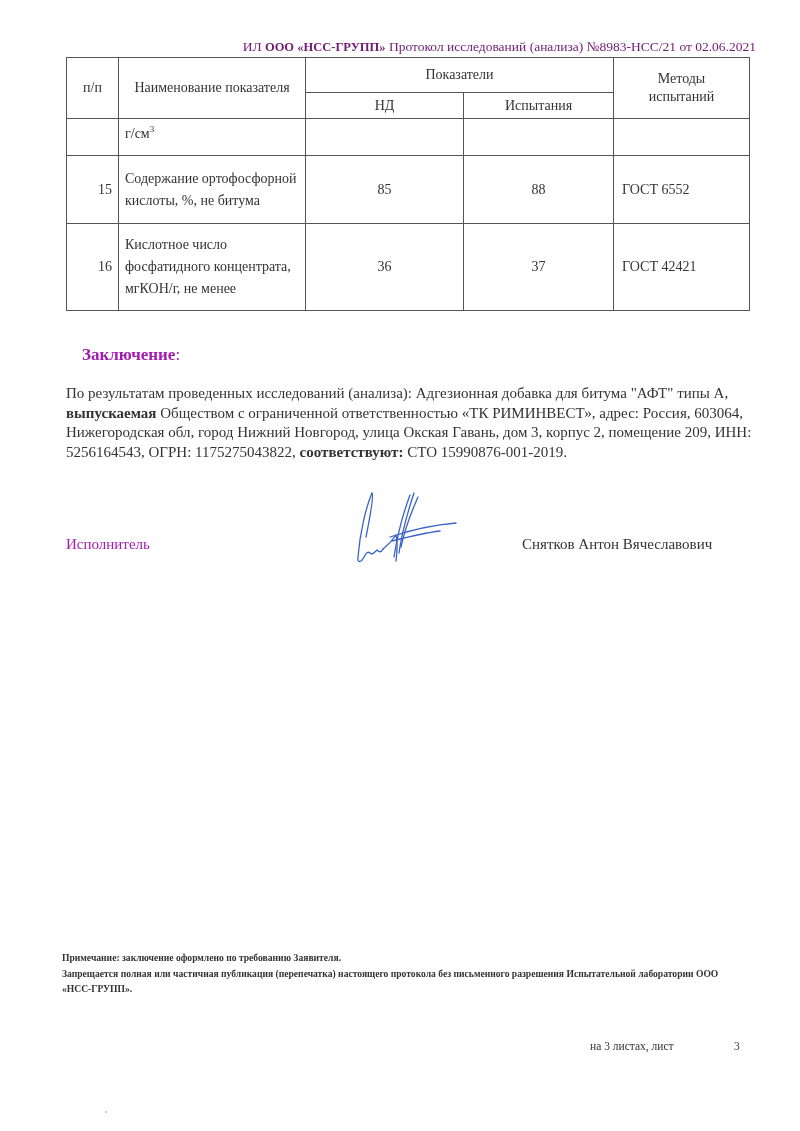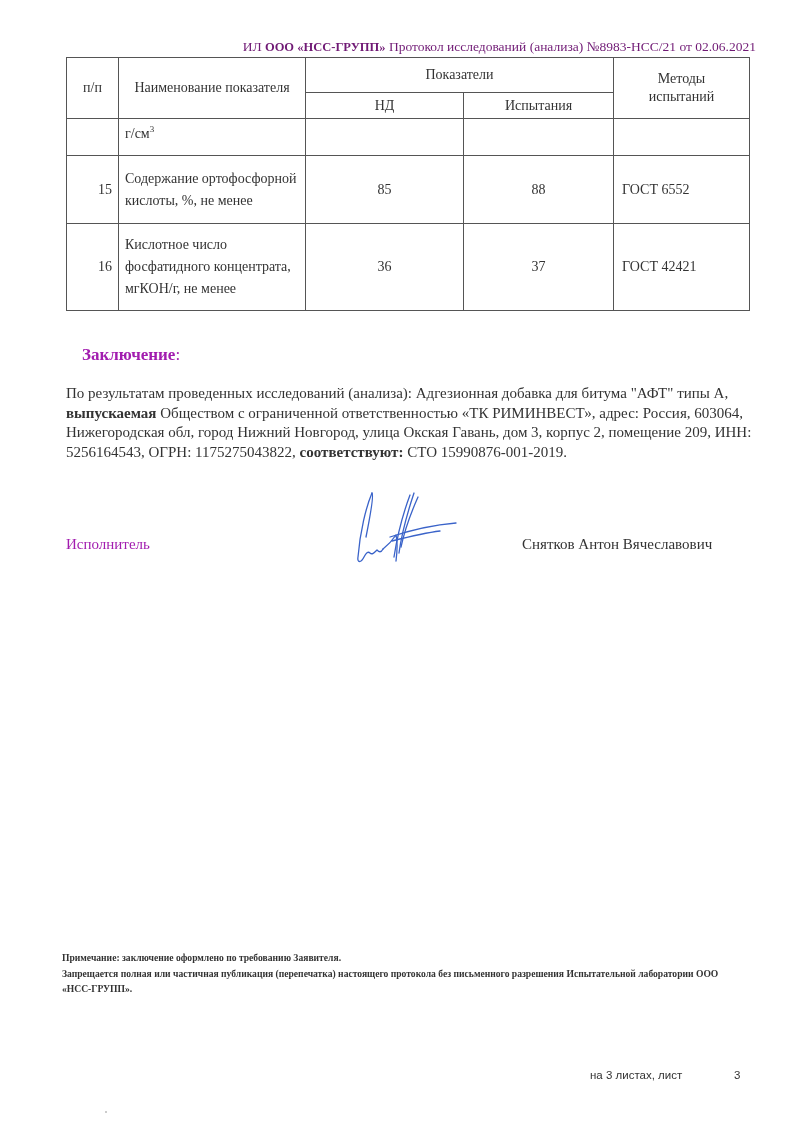--- a/index.html
+++ b/index.html
@@ -102,25 +102,24 @@
       font-size: 9.6px;
       line-height: 15.5px;
       color: #333;
     }
     .footer-notes .bold { font-weight: bold; }
 
     .page-counter {
       position: absolute;
       top: 1040px;
       left: 590px;
-      font-family: Liberation Sans, sans-serif;
+      font-family: Liberation Serif, serif;
       font-size: 11.5px;
       color: #333;
       white-space: nowrap;
-      margin-top: 29px;
     }
     .page-counter .num {
       position: absolute;
       left: 144px;
     }
     .speck {
       position: absolute;
       left: 105px;
       top: 1111px;
       width: 2px;
@@ -161,21 +160,21 @@
   <tbody>
     <tr style="height:37px">
       <td class="c-num"></td>
       <td class="c-name" style="vertical-align:top; padding-top:4px;"><span>г/см</span><sup>3</sup></td>
       <td class="c-val"></td>
       <td class="c-val"></td>
       <td class="c-method"></td>
     </tr>
     <tr style="height:68px">
       <td class="c-num">15</td>
-      <td class="c-name">Содержание ортофосфорной кислоты, %, не менее</td>
+      <td class="c-name">Содержание ортофосфорной кислоты, %, не битума</td>
       <td class="c-val">85</td>
       <td class="c-val">88</td>
       <td class="c-method">ГОСТ 6552</td>
     </tr>
     <tr style="height:87px">
       <td class="c-num">16</td>
       <td class="c-name">Кислотное число фосфатидного концентрата, мгКОН/г, не менее</td>
       <td class="c-val">36</td>
       <td class="c-val">37</td>
       <td class="c-method">ГОСТ 42421</td>

